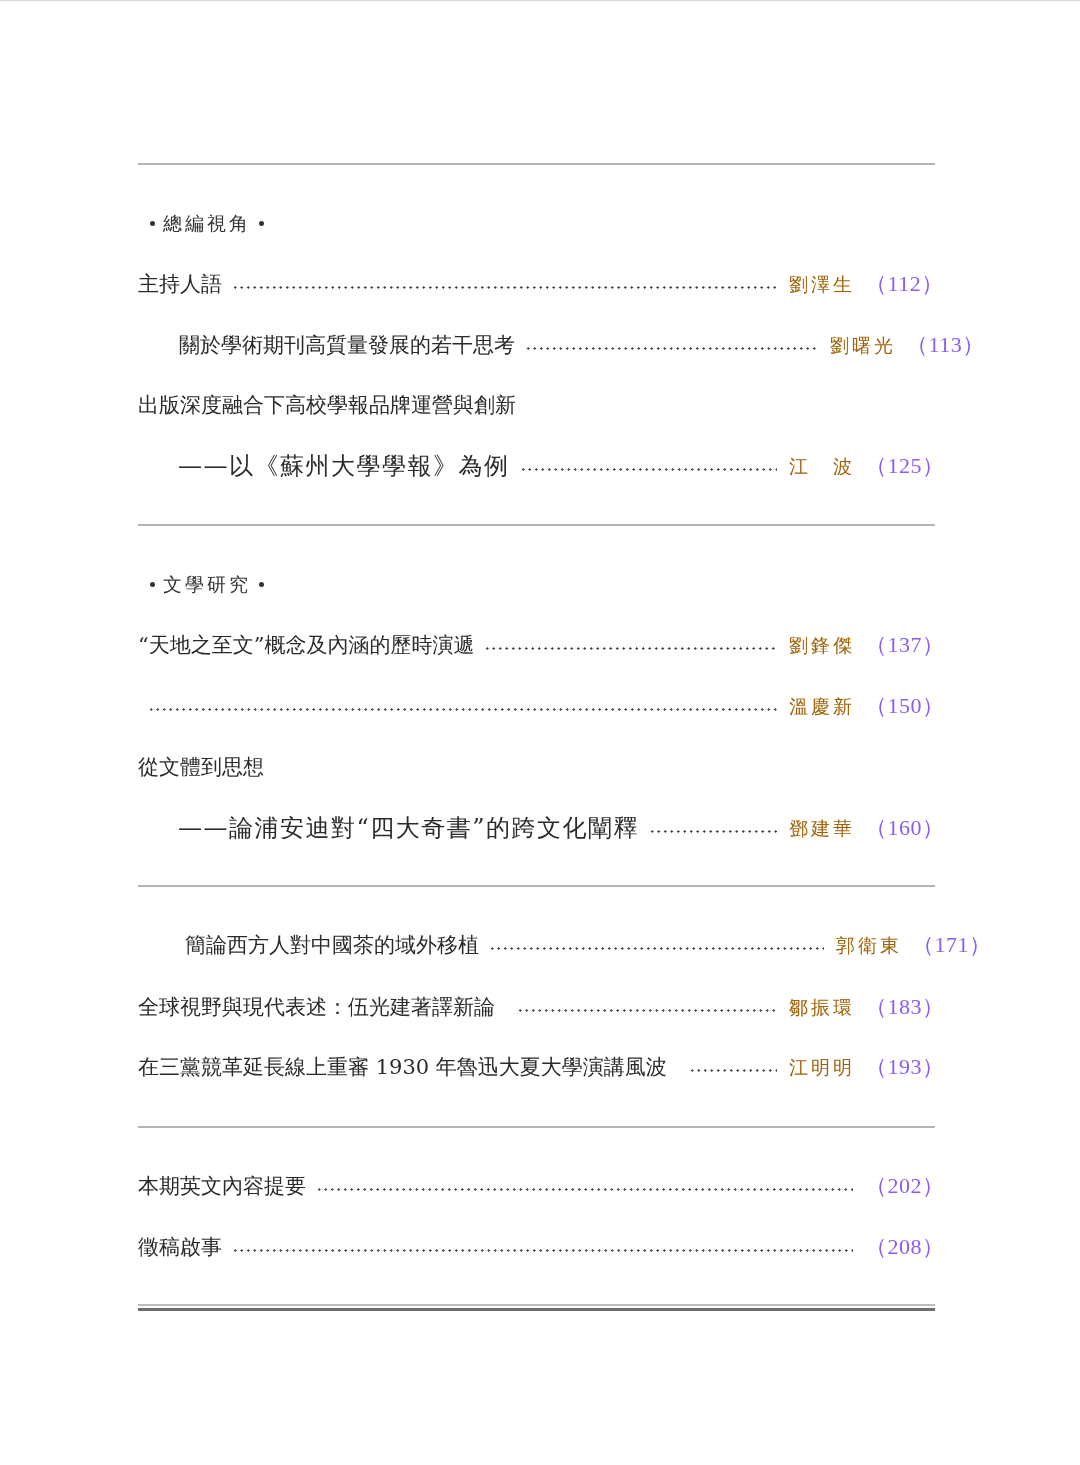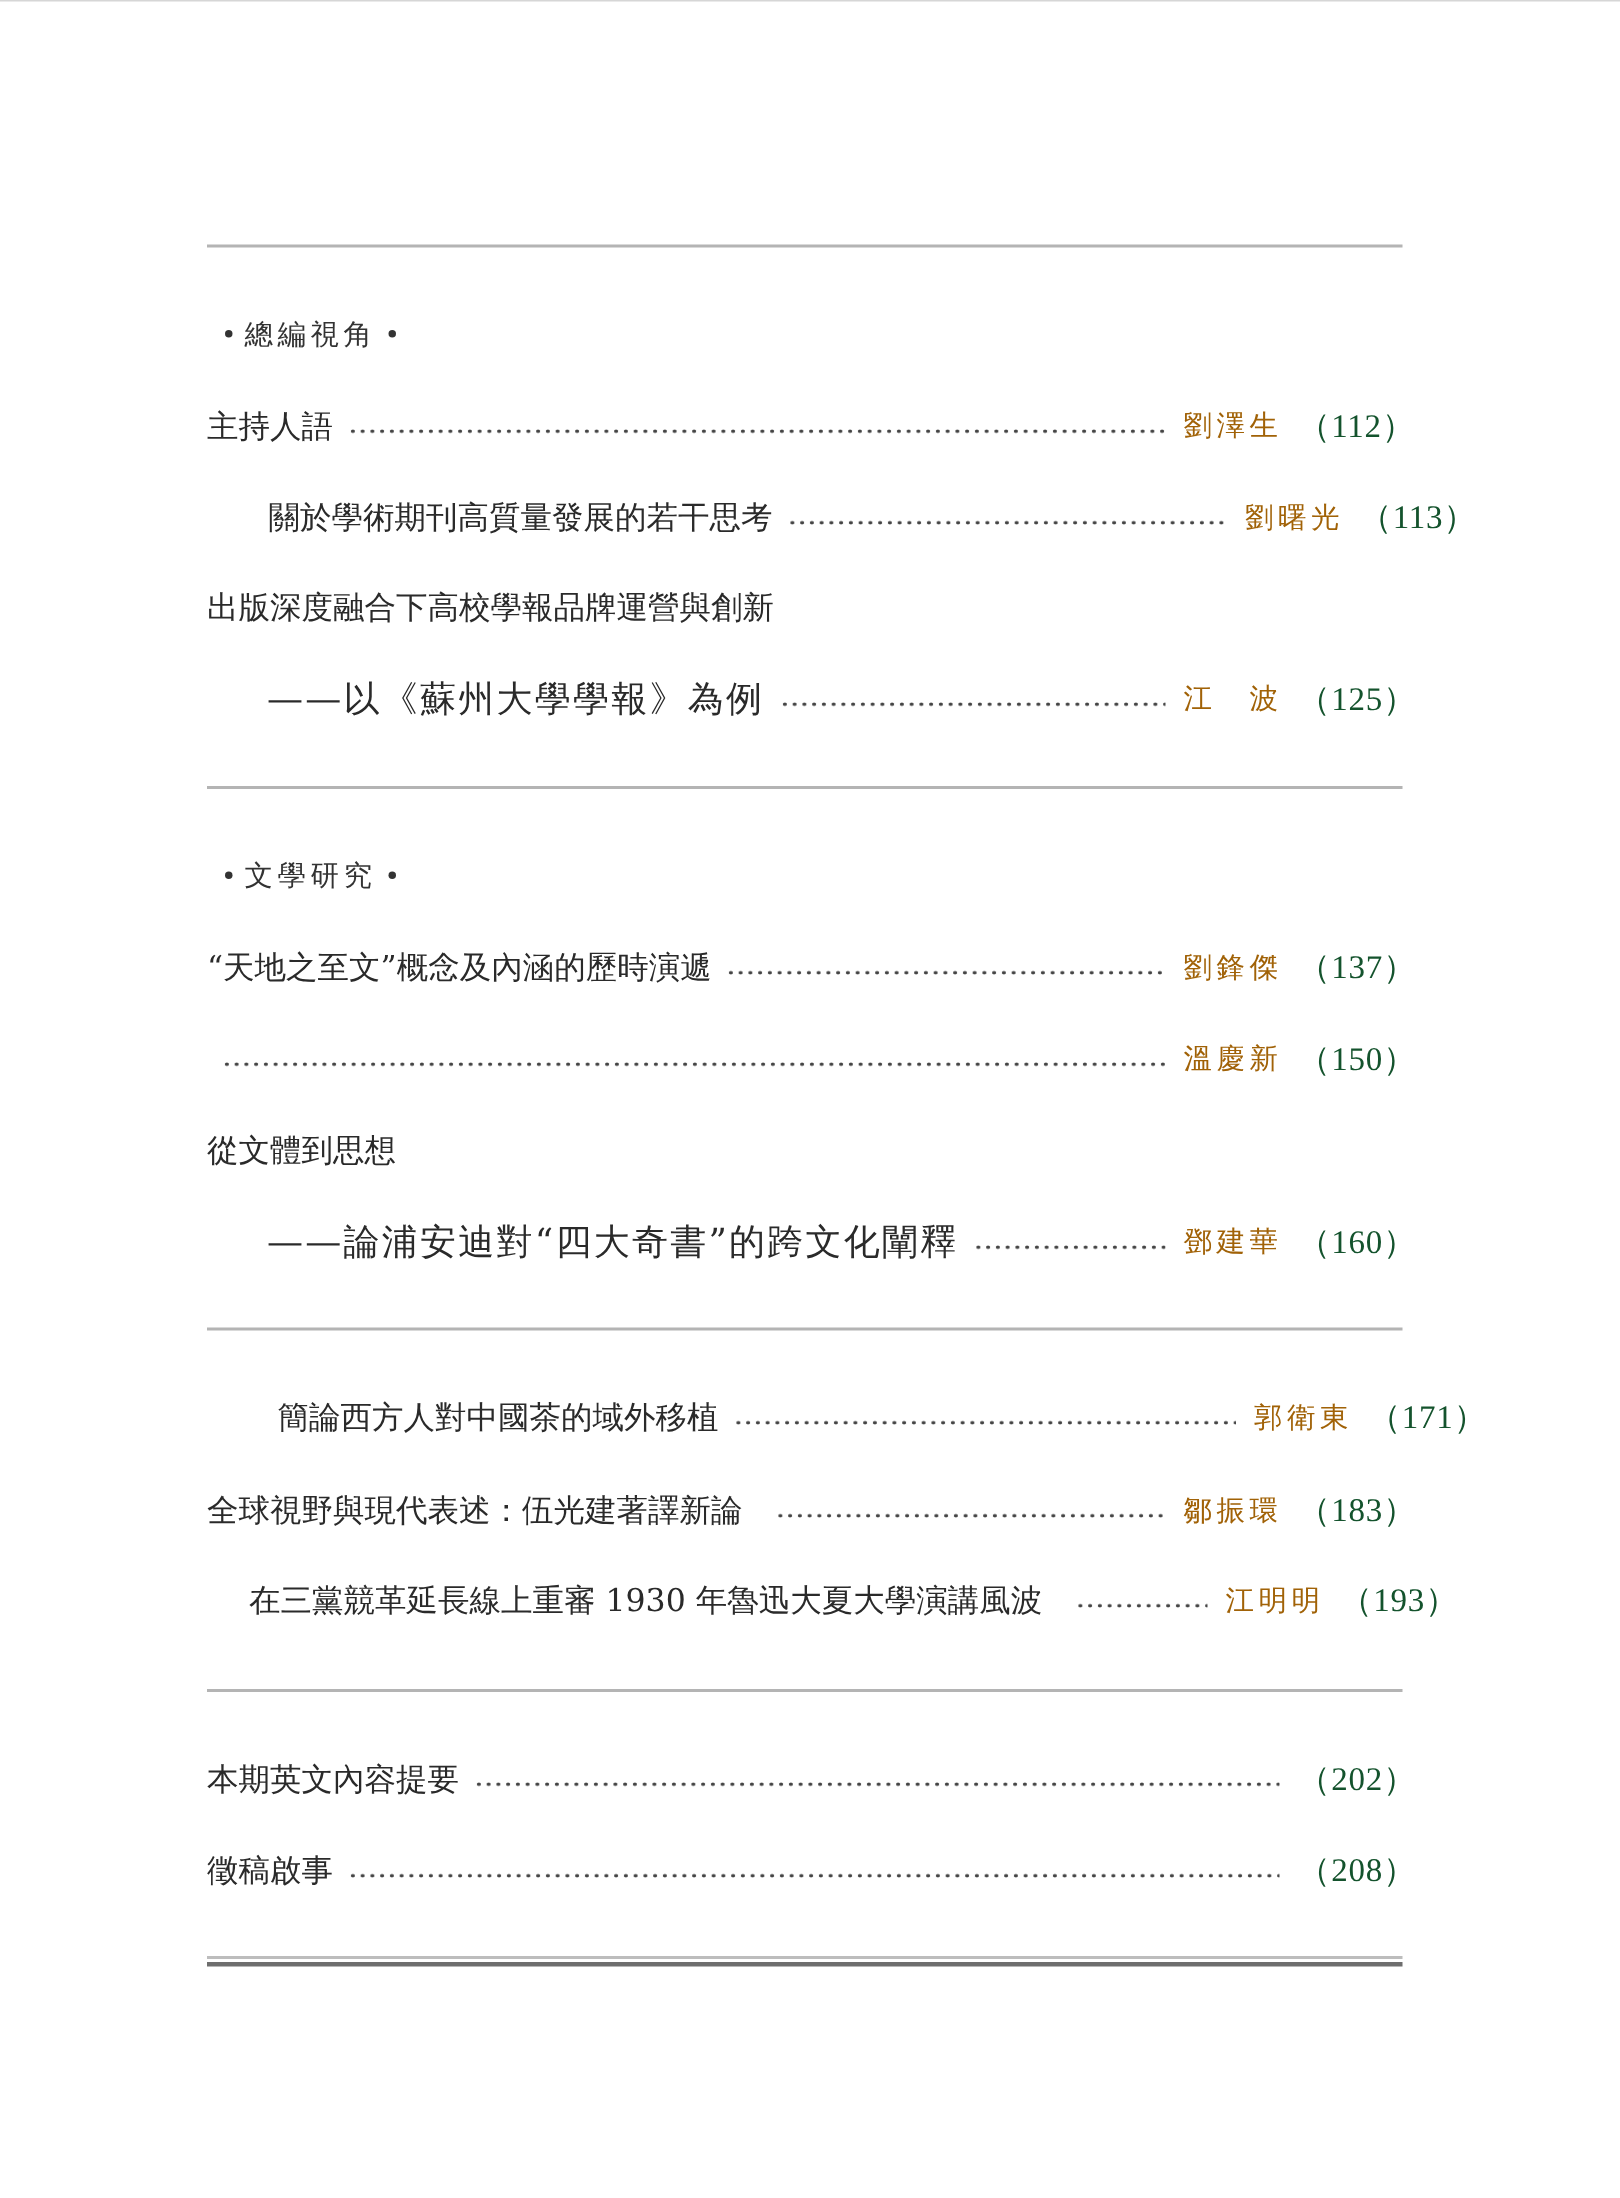--- a/index.html
+++ b/index.html
@@ -114,21 +114,21 @@
     color: #a16207;
     text-align: left;
   }
   .row .page-no {
     flex: 0 0 auto;
     width: 70px;
     margin-left: 12px;
     text-align: right;
     font-family: "Liberation Serif", "DejaVu Serif", serif;
     font-size: 22px;
-    color: #14532d;
+    color: #8b5cf6;
     letter-spacing: 0.5px;
   }
   .row.noauthor .page-no {
     margin-left: 0;
   }
 </style>
 </head>
 <body>
 
 <div class="top-edge"></div>
@@ -203,21 +203,21 @@
     <span class="page-no">（171）</span>
   </div>
 
   <div class="row" style="top:992px;">
     <span class="title">全球視野與現代表述：伍光建著譯新論</span>
     <span class="leader gap"></span>
     <span class="author">鄒振環</span>
     <span class="page-no">（183）</span>
   </div>
 
-  <div class="row" style="top:1052px;margin-left:28px;">
+  <div class="row" style="top:1052px;">
     <span class="title">在三黨競革延長線上重審 1930 年魯迅大夏大學演講風波</span>
     <span class="leader gap"></span>
     <span class="author">江明明</span>
     <span class="page-no">（193）</span>
   </div>
 
   <div class="rule" style="top:1126px;"></div>
 
   <div class="row noauthor" style="top:1171px;">
     <span class="title">本期英文內容提要</span>

